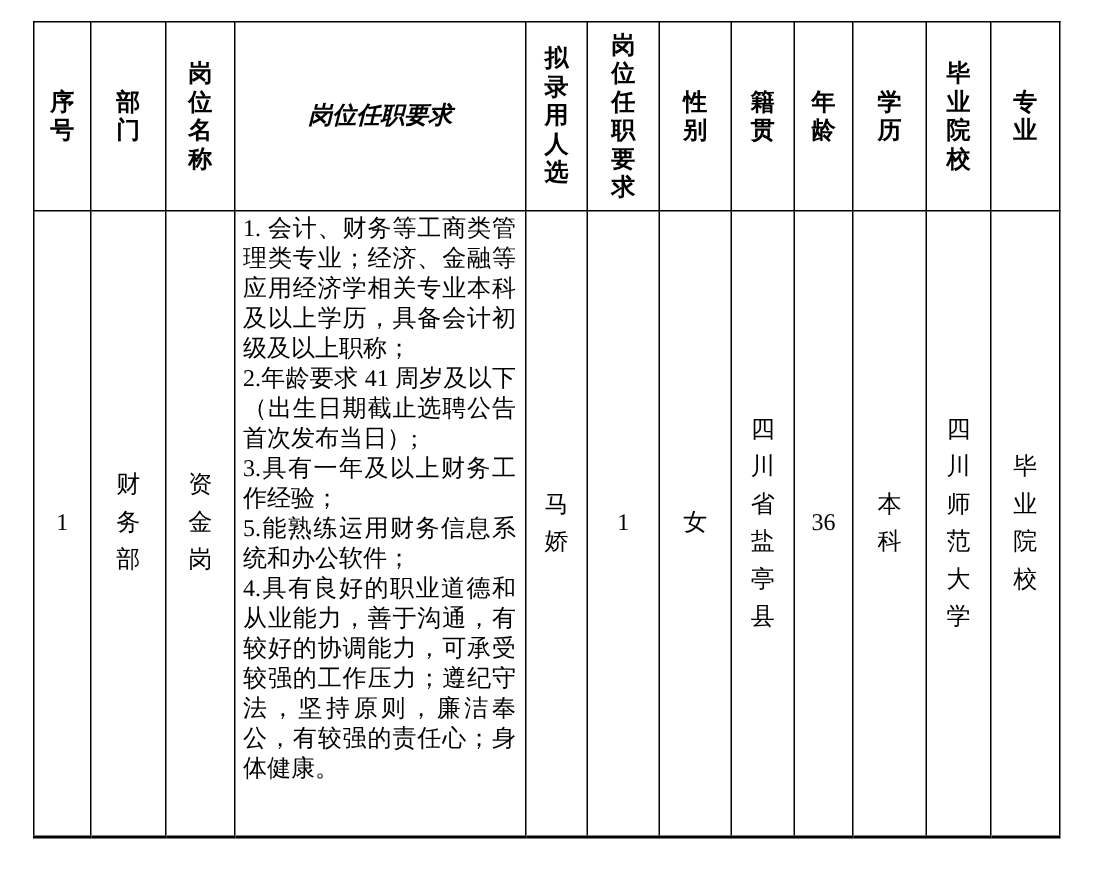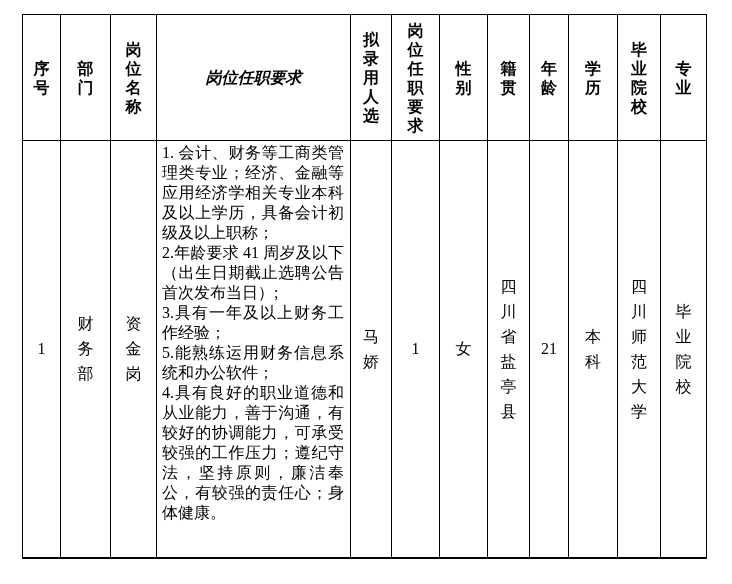--- a/index.html
+++ b/index.html
@@ -144,21 +144,21 @@
         <td>
             <div class="num">1</div>
           </td>
         <td>
             <div class="vstack vd">女</div>
           </td>
         <td>
             <div class="vstack vd">四川省盐亭县</div>
           </td>
         <td>
-            <div class="num">21</div>
+            <div class="num">36</div>
           </td>
         <td>
             <div class="vstack vd">本科</div>
           </td>
         <td>
             <div class="vstack vd">四川师范大学</div>
           </td>
         <td>
             <div class="vstack vd">毕业院校</div>
           </td>

